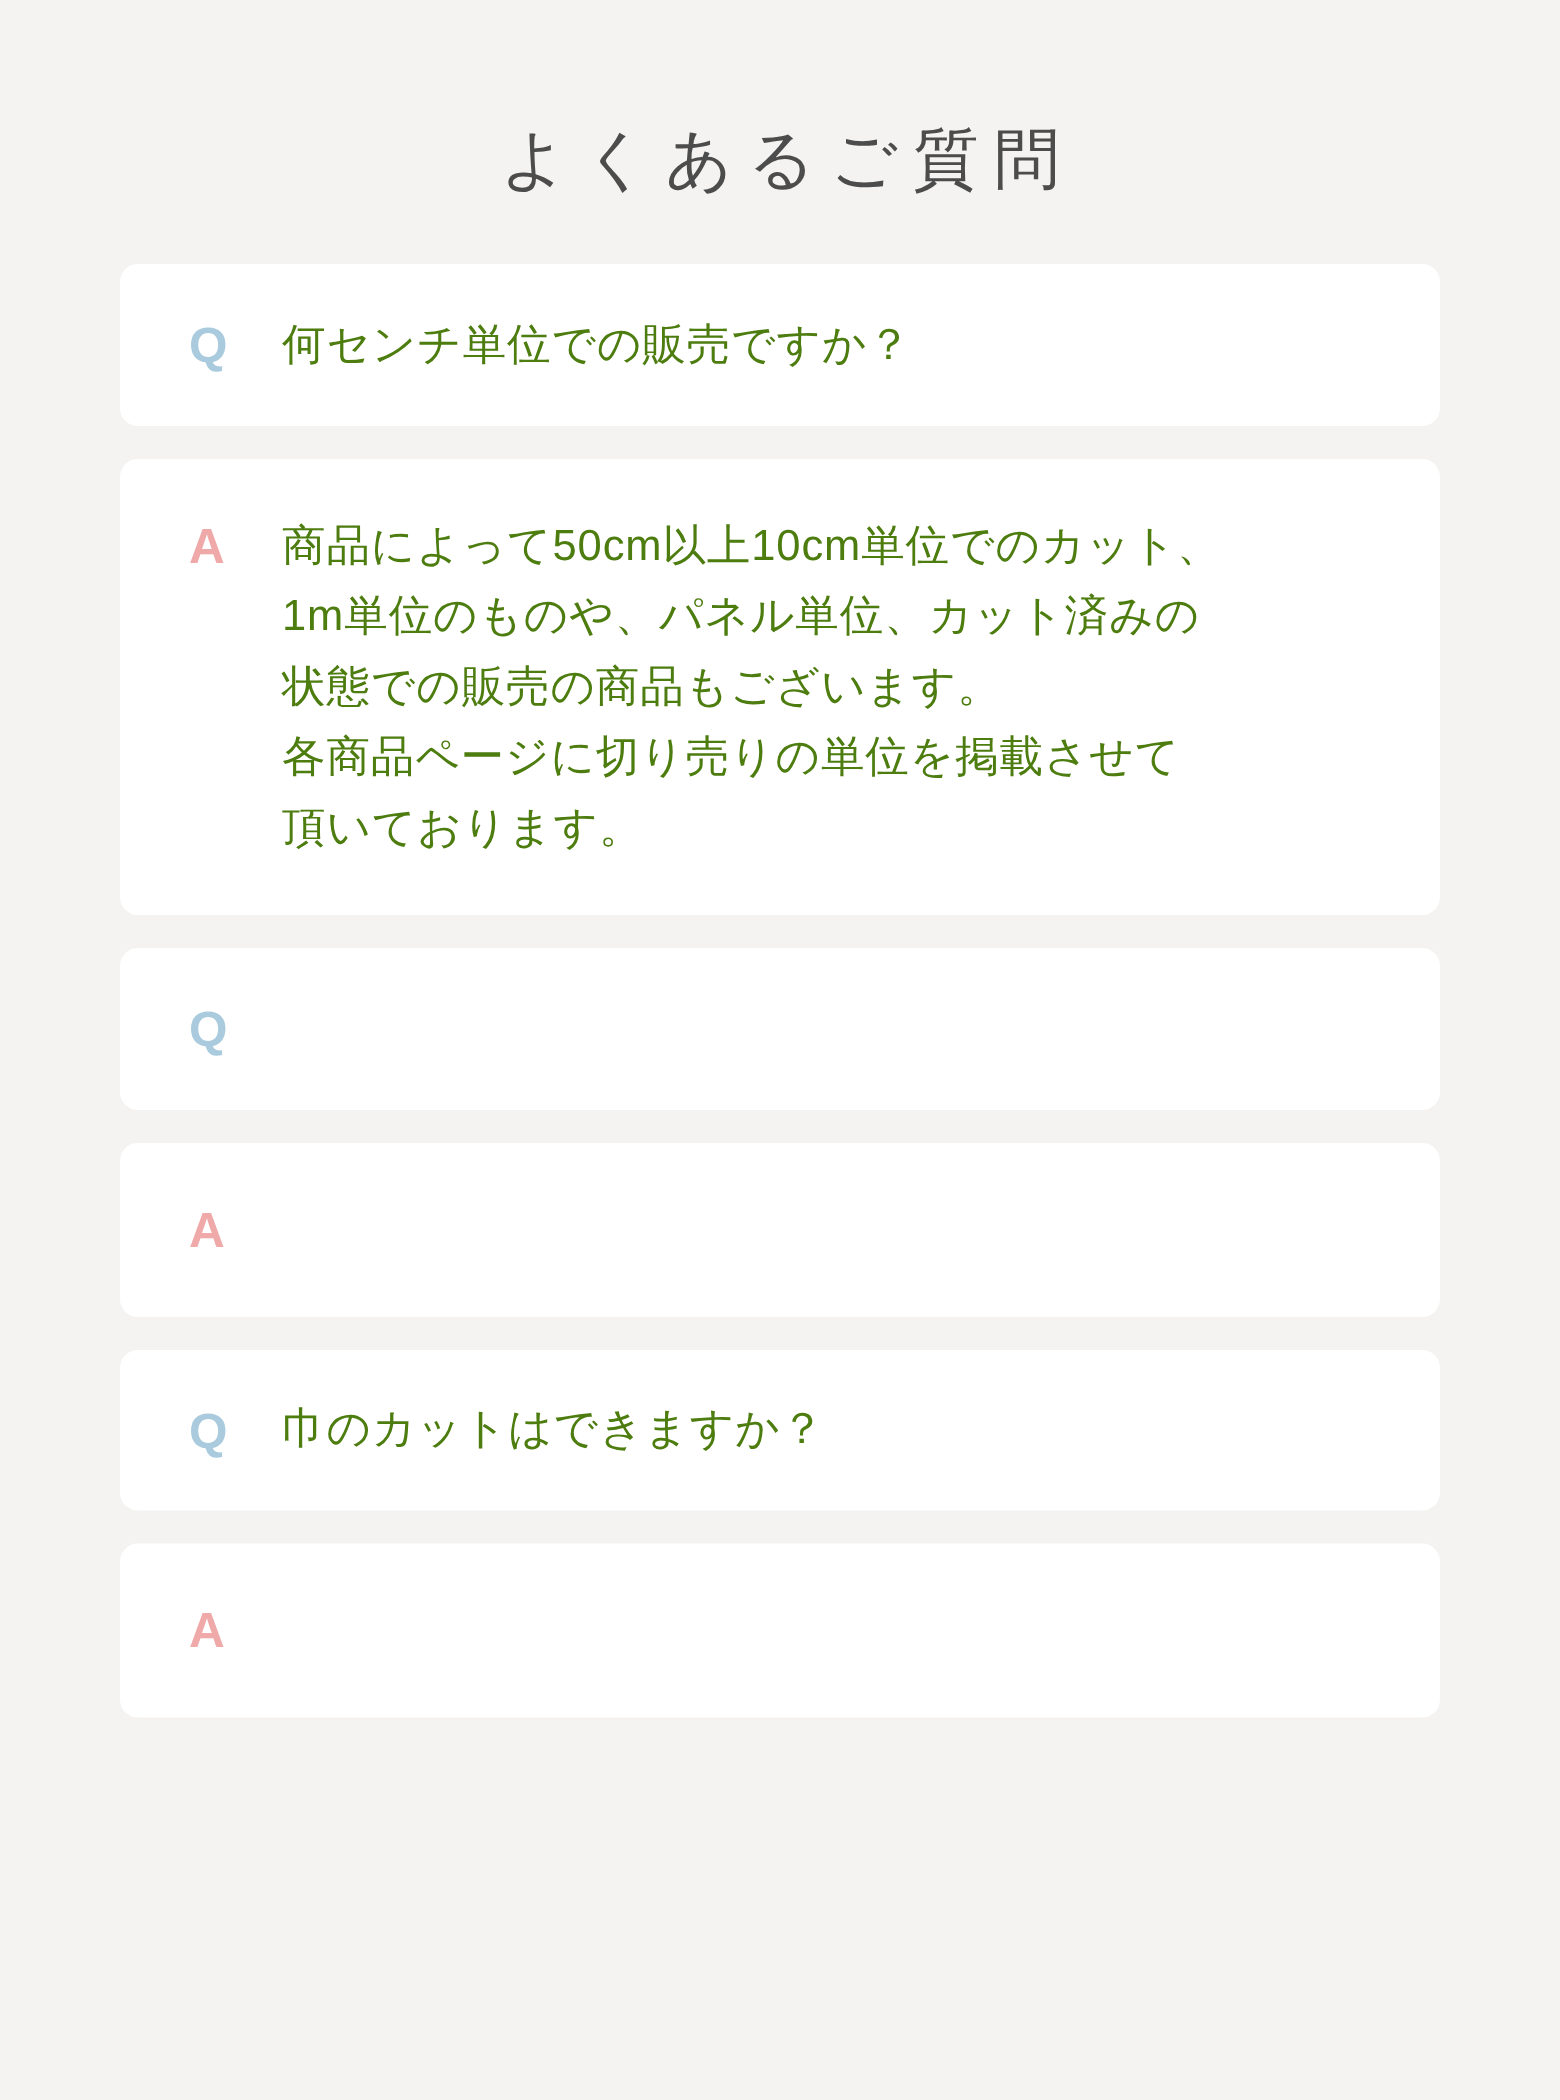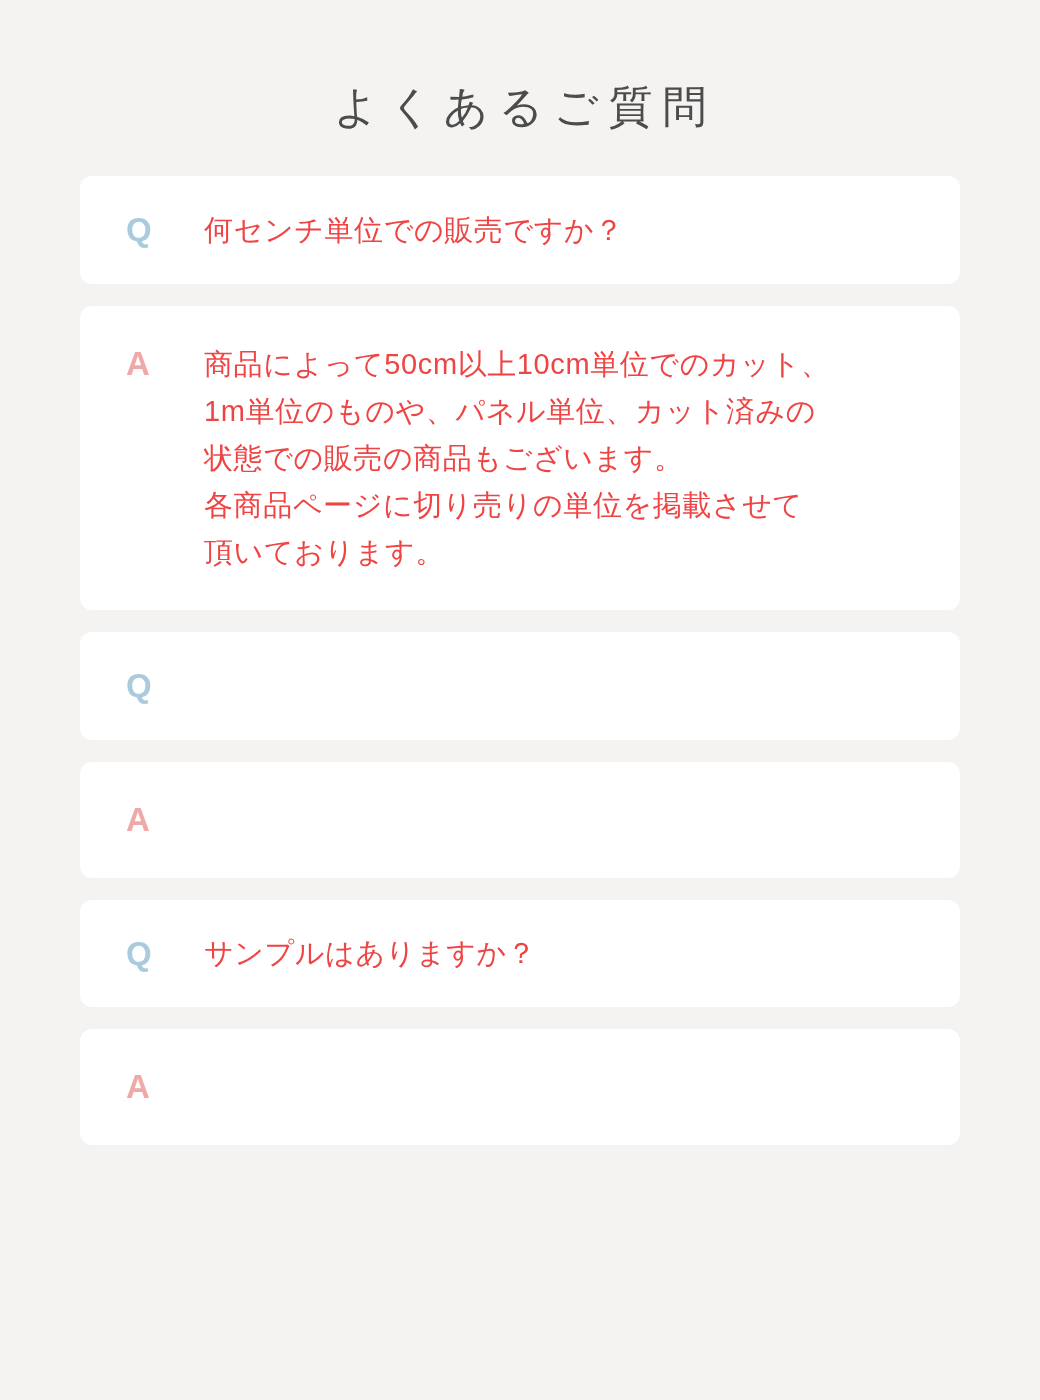--- a/index.html
+++ b/index.html
@@ -62,28 +62,27 @@
     flex: 0 0 62px;
     text-align: left;
   }
   .marker.q {
     color: #a9cbdd;
   }
   .marker.a {
     color: #f0a9a9;
   }
   .faq-text {
-    color: #ef4444;
+    color: #4d7c0f;
     font-size: 29px;
     line-height: 1.62;
     letter-spacing: 0.6px;
     white-space: pre-line;
     flex: 1 1 auto;
     padding-top: 1px;
-    margin-left: 16px;
   }
   .faq-card.question .faq-text {
     padding-top: 0;
   }
 </style>
 </head>
 <body>
 
 <div class="page">
 
@@ -108,21 +107,21 @@
     <div class="faq-card question">
       <span class="marker q">Q</span>
     </div>
 
     <div class="faq-card answer">
       <span class="marker a">A</span>
     </div>
 
     <div class="faq-card question">
       <span class="marker q">Q</span>
-      <span class="faq-text">サンプルはありますか？</span>
+      <span class="faq-text">巾のカットはできますか？</span>
     </div>
 
     <div class="faq-card answer">
       <span class="marker a">A</span>
     </div>
 
   </div>
 </div>
 
 </body></html>

